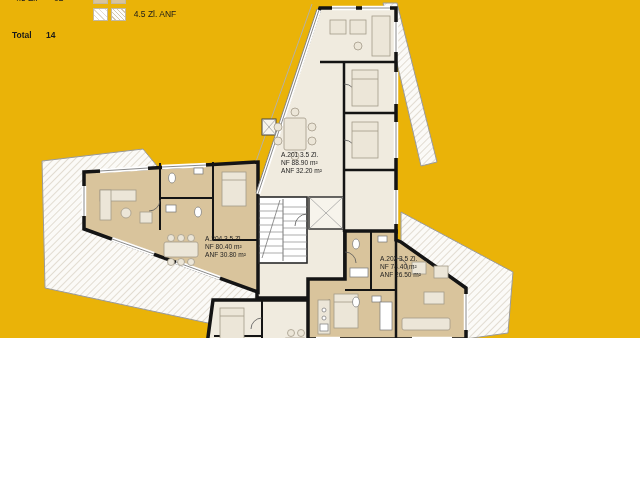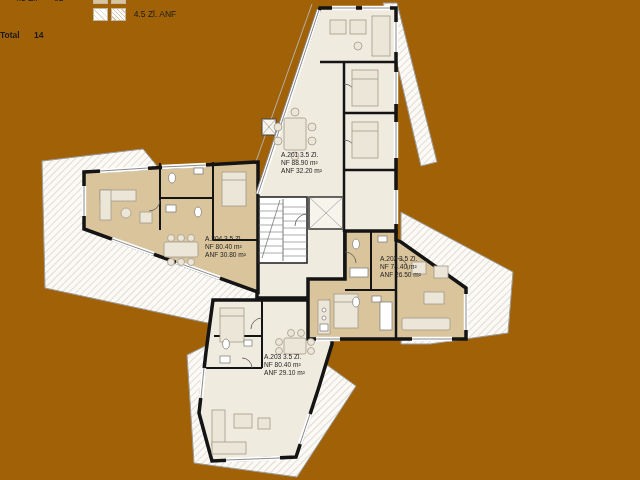--- a/index.html
+++ b/index.html
@@ -1,16 +1,16 @@
 <!DOCTYPE html>
 <html><head>
 <meta charset="utf-8">
 <style>
   html,body{margin:0;padding:0;background:#ffffff;}
-  #canvas{position:relative;width:640px;height:480px;background:#a16207;overflow:hidden;
+  #canvas{position:relative;width:640px;height:338px;background:#eab308;overflow:hidden;
           font-family:"Liberation Sans",sans-serif;}
   #plan-svg{position:absolute;left:0;top:0;}
   
   .legend{position:absolute;left:0;top:0;width:230px;height:60px;font-size:8.5px;color:#1a1a1a;}
   .leg-row{position:absolute;white-space:nowrap;}
   .leg-label{display:inline-block;}
   .swatch{display:inline-block;width:13px;height:11px;border:1px solid #c2b8a4;vertical-align:middle;margin-right:1px;}
   .swatch.solid{background:#d9c49c;}
   .swatch.hatch-a{background:repeating-linear-gradient(45deg,#ffffff 0px,#ffffff 3px,#e3dbcc 3px,#e3dbcc 4px);}
   .swatch.hatch-b{background:repeating-linear-gradient(45deg,#fdfcfa 0px,#fdfcfa 2px,#d4c7ae 2px,#d4c7ae 3px);}
@@ -266,19 +266,19 @@
     <div class="leg-row" style="left:93px;top:-9px;">
       <span class="swatch solid"></span>
       <span class="swatch solid"></span>
       <span class="leg-label" style="margin-left:4px;">4.5 Zl.</span>
     </div>
     <div class="leg-row" style="left:93px;top:8px;">
       <span class="swatch hatch-a"></span>
       <span class="swatch hatch-b"></span>
       <span class="leg-label" style="margin-left:4px;">4.5 Zl. ANF</span>
     </div>
-    <div class="leg-row bold" style="left:0;top:30px;">
+    <div class="leg-row bold" style="left:12px;top:30px;">
       <span class="leg-label">Total</span>
       <span class="leg-label" style="margin-left:12px;">14</span>
     </div>
   </div>
 
 </div>
 
 </body></html>

